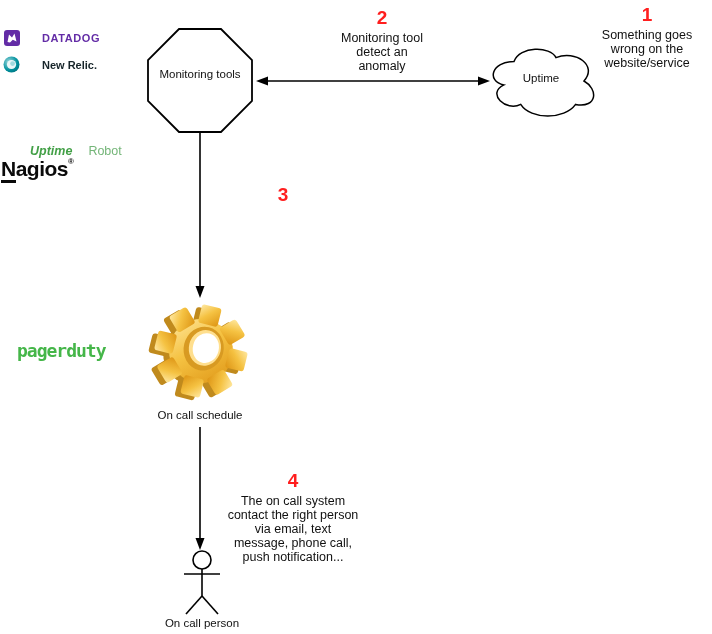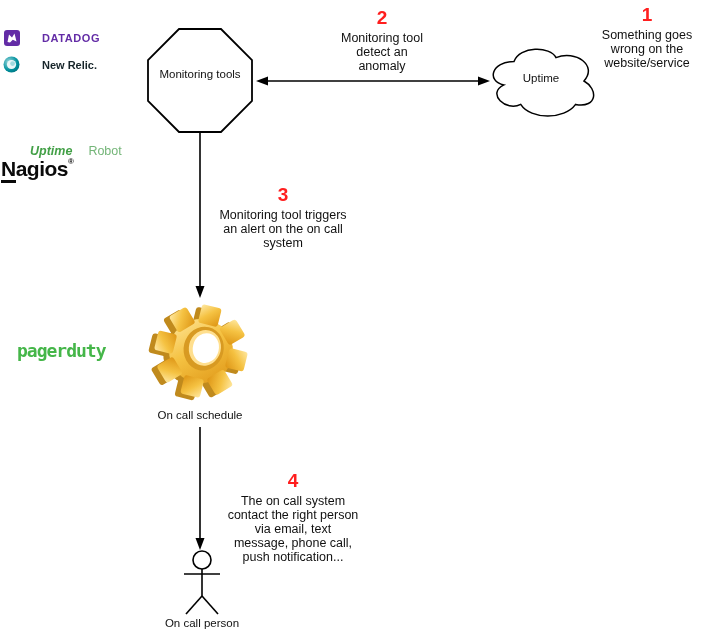--- a/index.html
+++ b/index.html
@@ -122,23 +122,20 @@
 
   <div class="step" style="left:312px;top:7px;width:140px">
     <div class="step-num">2</div>
     <div class="step-text">Monitoring tool
 detect an
 anomaly</div>
   </div>
 
   <div class="step" style="left:203px;top:184px;width:160px">
     <div class="step-num">3</div>
-    <div class="step-text">Monitoring tool triggers
-an alert on the on call
-system</div>
   </div>
 
   <div class="step" style="left:213px;top:470px;width:160px">
     <div class="step-num">4</div>
     <div class="step-text">The on call system
 contact the right person
 via email, text
 message, phone call,
 push notification...</div>
   </div>

